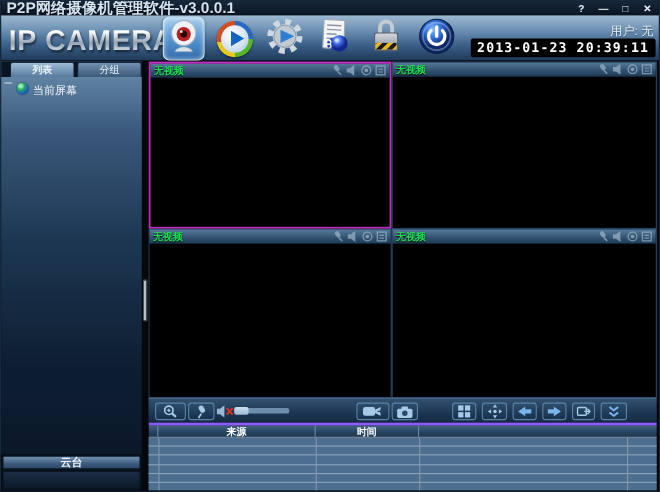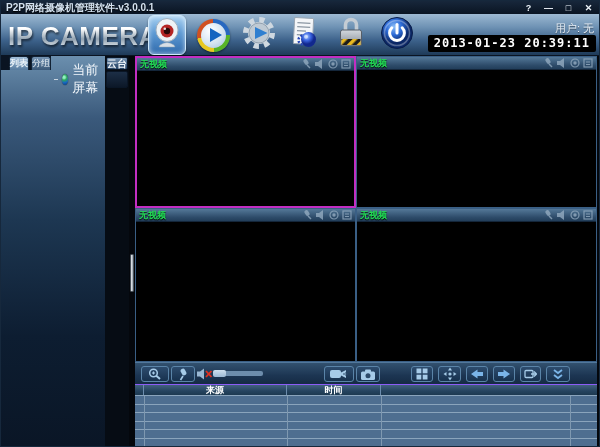--- a/index.html
+++ b/index.html
@@ -6,21 +6,21 @@
   html,body { background:#222; }
   body { font-family:"Liberation Sans", sans-serif; }
 
   .window{ position:relative; width:600px; height:447px; background:#05080d;
            overflow:hidden; border:1px solid #16283c; }
 
   
   .titlebar{ position:absolute; top:0; left:0; right:0; height:13px;
              background:linear-gradient(#17273b,#0a1422);
              display:flex; align-items:center; padding:0 5px; }
-  .titlebar-text{ color:#d4e2f0; font-size:10px; font-weight:bold; text-shadow:0 1px 1px #000; }
+  .titlebar-text{ color:#d4e2f0; font-size:14px; font-weight:bold; text-shadow:0 1px 1px #000; }
   .win-controls{ margin-left:auto; display:flex; gap:9px; }
   .win-ctrl{ color:#eef4fa; font-size:9px; font-weight:bold; width:11px; text-align:center; cursor:default; }
 
   
   .header{ position:absolute; top:13px; left:0; right:0; height:42px;
            background:linear-gradient(#9db9d2 0%, #6e92b4 32%, #3c618a 65%, #1e3a58 100%);
            border-bottom:1px solid #0a1422; }
   .logo{ position:absolute; left:7px; top:7px; font-size:26px; font-weight:bold; letter-spacing:.5px;
          background:linear-gradient(#ffffff 25%, #93a3b1 58%, #e6edf3 90%);
          -webkit-background-clip:text; background-clip:text; color:transparent;
@@ -41,29 +41,29 @@
      box-shadow:0 1px 2px rgba(0,0,0,.5); }
   .icon-play::before{ content:""; position:absolute; inset:4px; border-radius:50%;
      background:radial-gradient(circle at 38% 32%, #ffffff, #d5e4f1 55%, #9fc0e0); }
   .icon-play::after{ content:""; position:absolute; left:13px; top:9px;
      border-left:12px solid #1565c0; border-top:7.5px solid transparent; border-bottom:7.5px solid transparent; }
 
   
   .bodyrow{ position:absolute; top:55px; left:0; right:0; bottom:0; display:flex; }
 
   
-  .sidebar{ width:128px; display:flex; flex-direction:row;
+  .sidebar{ width:128px; display:flex; flex-direction:column;
             background:linear-gradient(180deg,#6b8fae 0%, #3a597b 16%, #1d3752 42%, #0d1d31 72%, #0a1626 100%); }
   .tabs{ height:14px; display:flex; gap:2px; padding-left:8px; background:#0a1422; }
   .tab{ flex:1; font-size:9px; color:#eaf2f8; display:flex; align-items:center; justify-content:center;
         border:1px solid #122234; border-bottom:none; border-radius:3px 3px 0 0; cursor:default; }
   .tab.active{ background:linear-gradient(#a0bdd8,#567a9e); font-weight:bold; }
   .tab.inactive{ background:linear-gradient(#7493b2,#3a5878); }
   .tree{ flex:1; padding:5px 3px; }
-  .tree-item{ display:flex; align-items:center; gap:4px; color:#f2f7fb; font-size:13px; }
+  .tree-item{ display:flex; align-items:flex-start; gap:4px; color:#f2f7fb; font-size:10px; }
   .tree-exp{ width:7px; height:1px; background:#c9d5e0; }
   .globe{ width:11px; height:11px; border-radius:50%;
           background:radial-gradient(circle at 35% 30%, #90f0c2 12%, #2fa85c 32%, #1668c2 62%, #0a3a78);
           box-shadow:0 0 1px #000; }
   .side-buttons{ display:flex; flex-direction:column; gap:1px; background:#060c14; padding:1px; }
   .side-btn{ height:13px; border:1px solid #0a1626; border-radius:2px;
              background:linear-gradient(#7795b4,#3c5a7c 60%, #2b4768);
              color:#f2f7fb; font-size:10px; font-weight:bold;
              display:flex; align-items:center; justify-content:center; cursor:default; }
   .side-empty{ height:17px; background:linear-gradient(#1c2e46,#0c1828); border:1px solid #0a1626; border-radius:2px; }
@@ -89,21 +89,21 @@
   
   .controlbar{ height:22px; flex:0 0 22px; position:relative;
                background:linear-gradient(#32516f,#1c3552 60%, #152b44); border-top:1px solid #52789c; }
   .cbtn{ position:absolute; top:3px; height:16px; border:1px solid #5a84a8; border-radius:3px;
          background:linear-gradient(#2d4c6e,#17314e); display:flex; align-items:center; justify-content:center; cursor:default; }
   .mute{ position:absolute; top:5px; display:flex; align-items:center; }
   .slider{ position:absolute; top:8px; width:50px; height:5px; background:#6d8dac; border-radius:2px; }
   .slider-fill{ position:absolute; left:0; top:-1px; width:13px; height:7px; background:linear-gradient(#cfe0ef,#9cb9d4); border-radius:2px; }
 
   
-  .etable{ height:62px; flex:0 0 62px; display:flex; flex-direction:column; border-top:1px solid #8b5cf6; }
+  .etable{ height:62px; flex:0 0 62px; display:flex; flex-direction:column; border-top:3px solid #8b5cf6; }
   .thead{ height:11px; flex:0 0 11px; display:flex;
           background:linear-gradient(#41617f,#25435f 60%, #1d3951); border-bottom:1px solid #8aa4bc; }
   .th{ color:#fff; font-size:9px; font-weight:bold; display:flex; align-items:center; justify-content:center;
        border-right:1px solid #6c8cac; }
   .th.c0{ width:9px; } .th.c1{ width:143px; } .th.c2{ width:94px; } .th.c3{ width:189px; } .th.c4{ flex:1; border-right:none; }
   .tbody{ flex:1; position:relative; background:#4e6e90; display:flex; flex-direction:column; }
   .trow{ flex:1; border-bottom:1px solid #8aa4bc; }
   .trow:last-child{ border-bottom:none; }
   .vline{ position:absolute; top:0; bottom:0; width:1px; background:#7e98b0; }
 </style>

